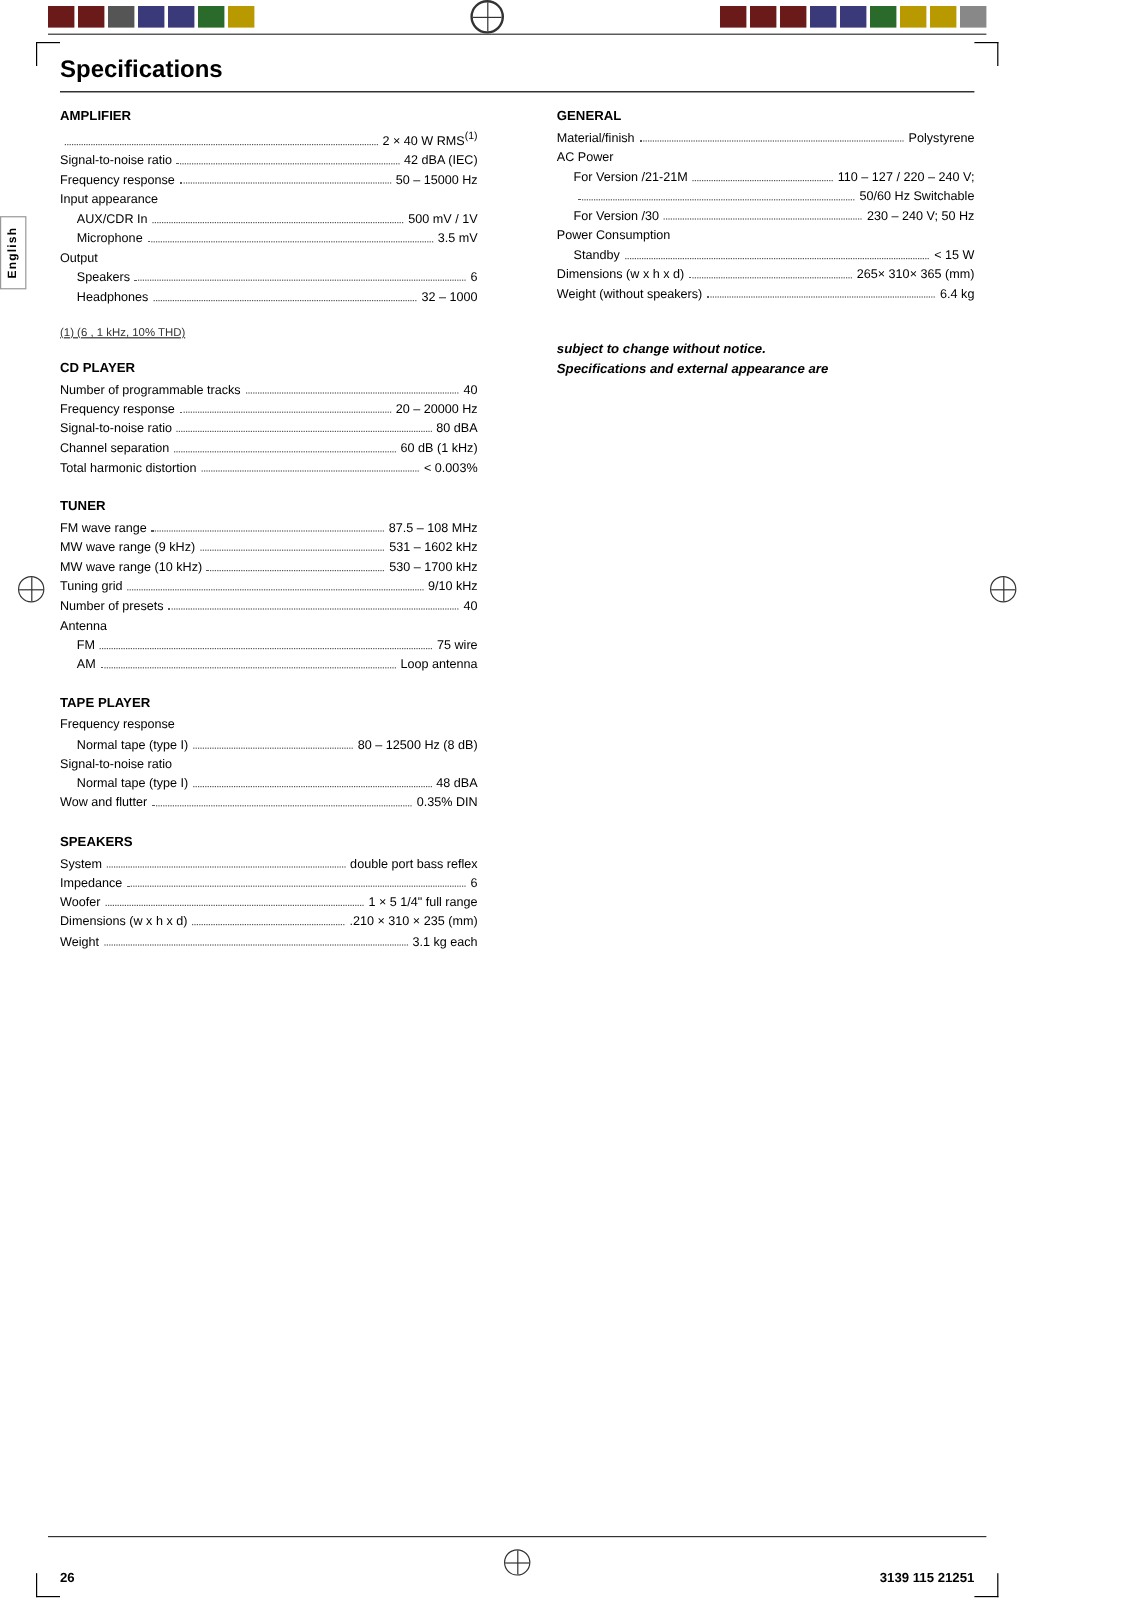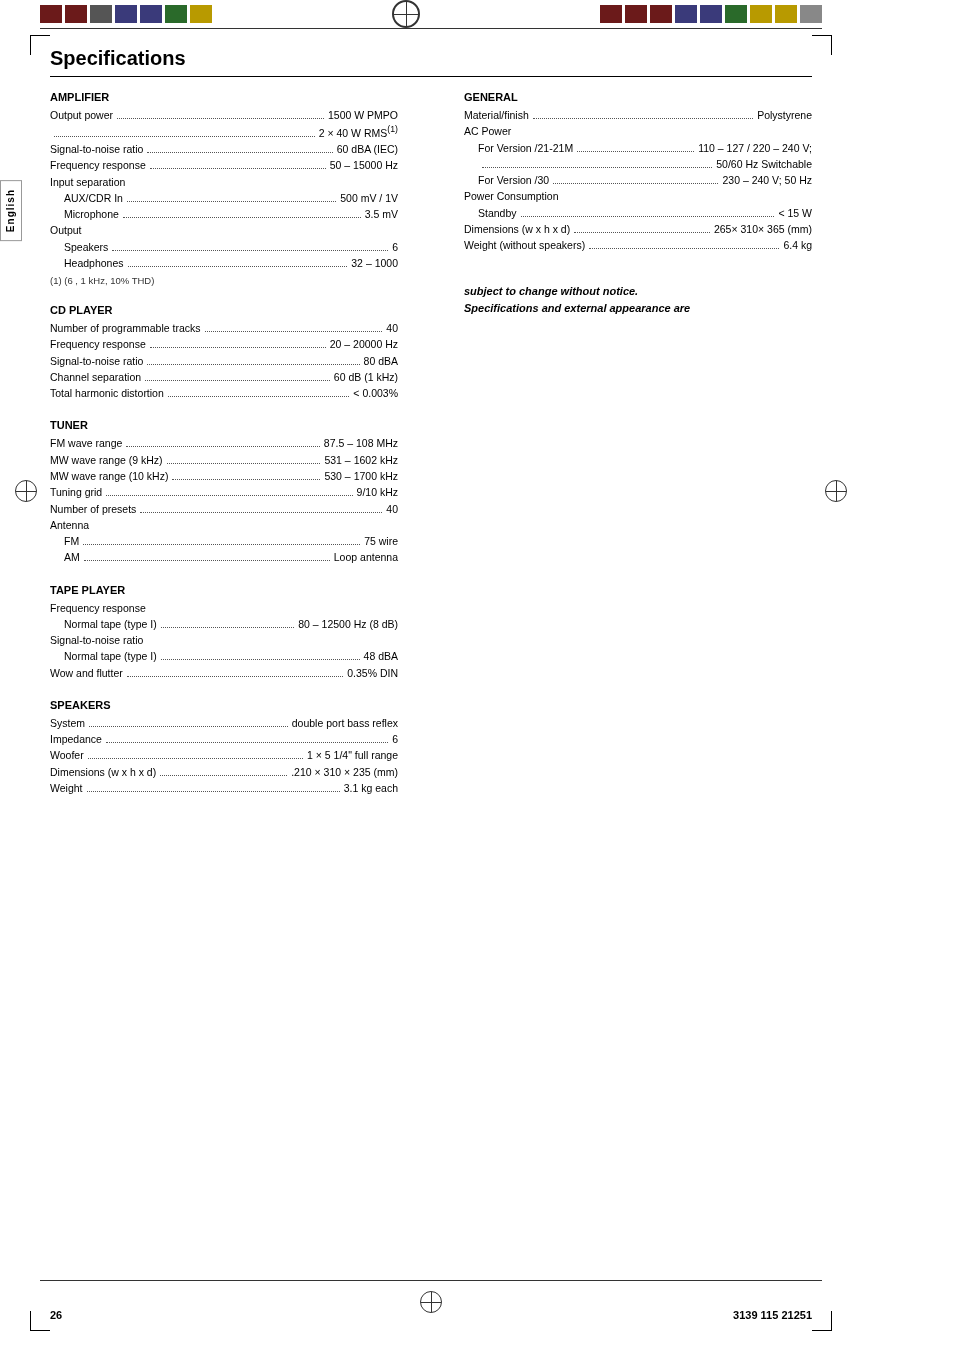--- a/index.html
+++ b/index.html
@@ -153,22 +153,23 @@
     }
 
     .spec-indent {
       padding-left: 14px;
       font-size: 10.5px;
       line-height: 1.55;
     }
 
     .footnote {
       font-size: 9.5px;
-      margin-top: 4px;
+      margin-top: 16px;
       color: #333;
+      text-decoration: underline;
     }
 
     .notice-text {
       font-style: italic;
       font-weight: bold;
       font-size: 11px;
       line-height: 1.5;
       margin-top: 30px;
     }
 
@@ -341,40 +342,35 @@
   <div class="main-content">
     <div class="page-title">Specifications</div>
 
     <div class="specs-columns">
 
       <div class="col-left">
 
         <div class="section-title">AMPLIFIER</div>
 
         <div class="flex-row spec-line">
-          <span>Output power</span>
-          <span class="dotted-leader"></span>
-          <span>1500 W PMPO</span>
-        </div>
-        <div class="flex-row spec-line">
           <span></span>
           <span class="dotted-leader"></span>
           <span>2 × 40 W RMS<sup>(1)</sup></span>
         </div>
         <div class="flex-row spec-line">
           <span>Signal-to-noise ratio</span>
           <span class="dotted-leader"></span>
-          <span>60 dBA (IEC)</span>
+          <span>42 dBA (IEC)</span>
         </div>
         <div class="flex-row spec-line">
           <span>Frequency response</span>
           <span class="dotted-leader"></span>
           <span>50 – 15000 Hz</span>
         </div>
-        <div class="spec-line">Input separation</div>
+        <div class="spec-line">Input appearance</div>
         <div class="flex-row spec-indent">
           <span>AUX/CDR In</span>
           <span class="dotted-leader"></span>
           <span>500 mV / 1V</span>
         </div>
         <div class="flex-row spec-indent">
           <span>Microphone</span>
           <span class="dotted-leader"></span>
           <span>3.5 mV</span>
         </div>

